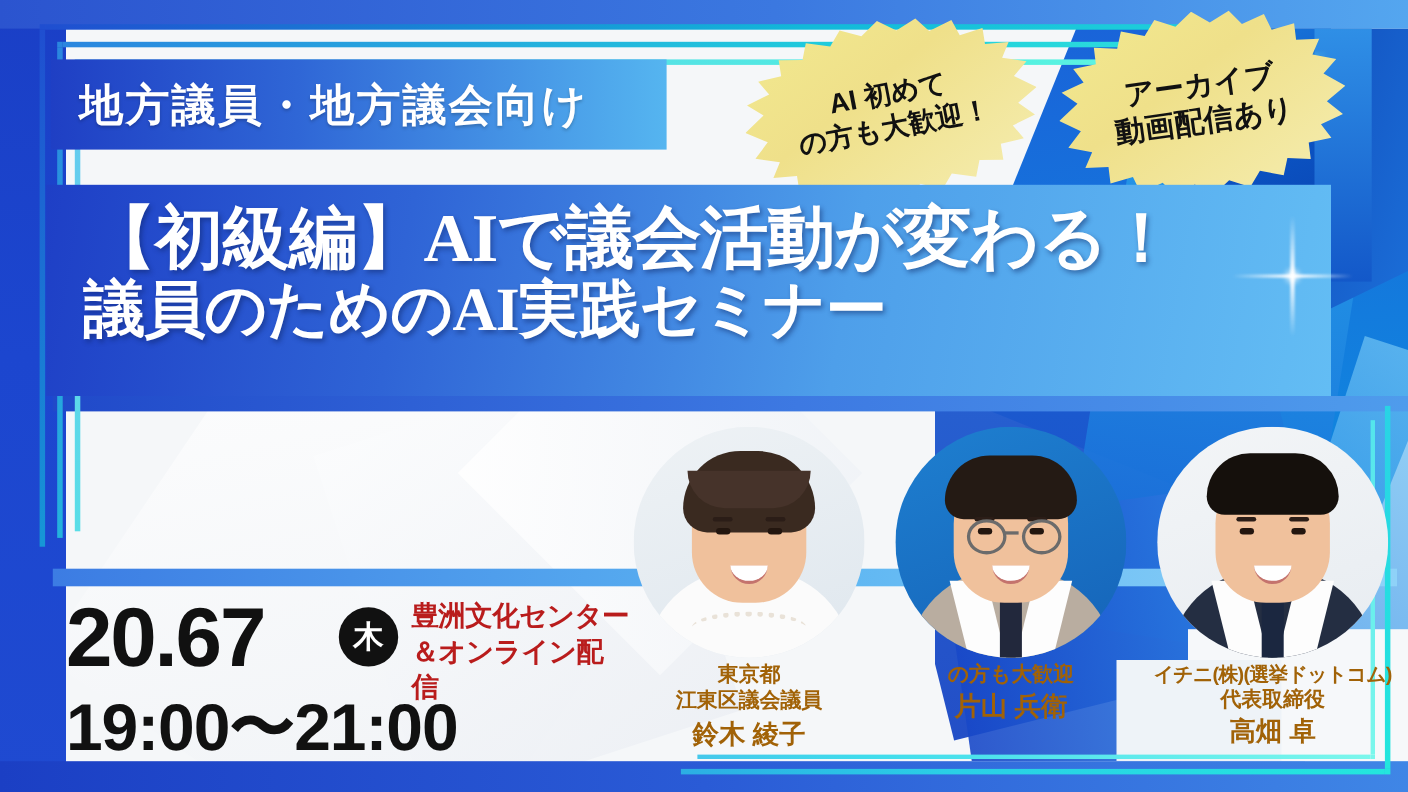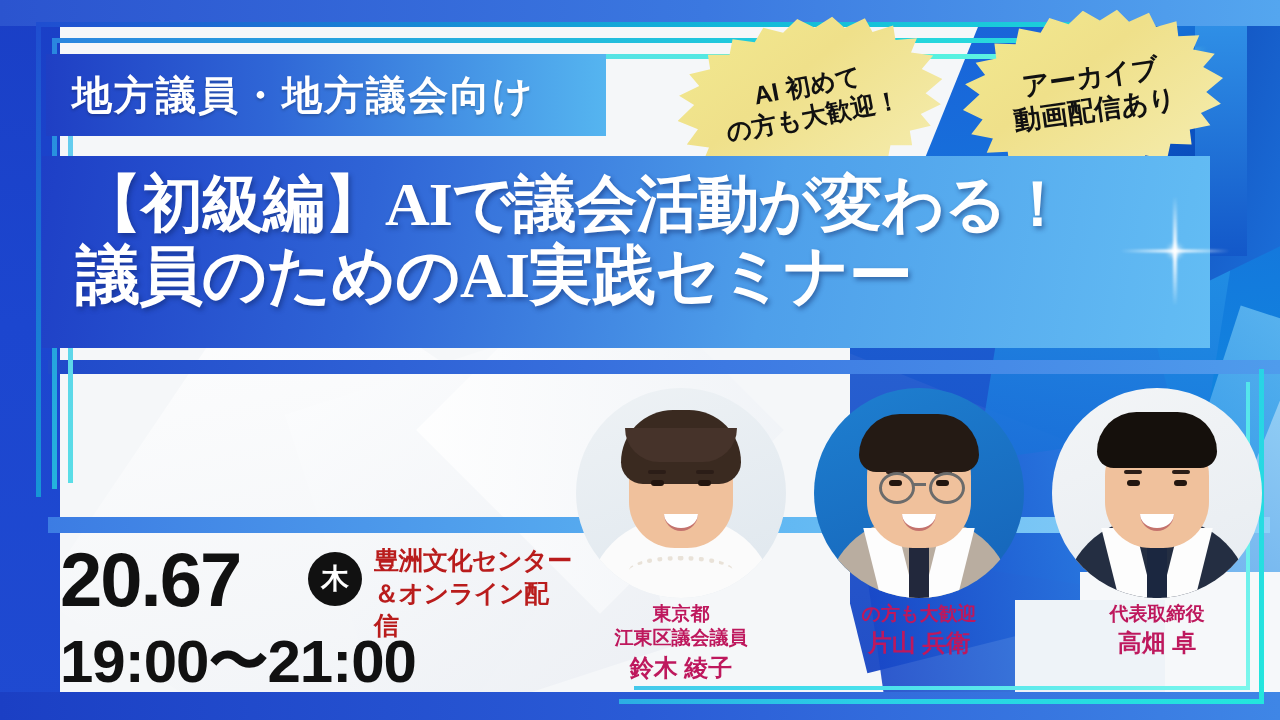--- a/index.html
+++ b/index.html
@@ -66,26 +66,26 @@
 
   
   .kicker{position:absolute;left:46px;top:54px;width:560px;height:82px;
     background:linear-gradient(90deg,#1f3fc4 0%,#2f66d6 40%,#55b5f0 100%);
     display:flex;align-items:center;}
   .kicker span{color:#fff;font-family:"Liberation Serif",serif;font-weight:700;
     font-size:40px;letter-spacing:2px;padding-left:26px;
     text-shadow:0 2px 3px rgba(0,0,0,.22);}
 
   
-  .titlebox{position:absolute;left:42px;top:156px;width:1168px;height:192px;
+  .titlebox{position:absolute;left:42px;top:168px;width:1168px;height:192px;
     background:linear-gradient(100deg,#1e3fc6 0%,#2f64d6 28%,#4e9fea 62%,#63bdf4 100%);}
   .titlebox .t1,.titlebox .t2{color:#fff;font-family:"Liberation Serif",serif;font-weight:700;
     text-shadow:2px 3px 5px rgba(10,30,90,.45);white-space:nowrap;}
   .titlebox .t1{position:absolute;left:38px;top:6px;font-size:62px;letter-spacing:-1px;}
-  .titlebox .t2{position:absolute;left:34px;top:76px;font-size:64px;letter-spacing:-1px;}
+  .titlebox .t2{position:absolute;left:34px;top:76px;font-size:56px;letter-spacing:-1px;}
 
   
   .sparkle{position:absolute;left:1120px;top:196px;width:110px;height:110px;pointer-events:none;}
   .sparkle i{position:absolute;left:50%;top:50%;background:linear-gradient(180deg,rgba(255,255,255,0),#fff,rgba(255,255,255,0));}
   .sparkle i.v{width:4px;height:110px;transform:translate(-50%,-50%);filter:blur(1px);}
   .sparkle i.h{width:110px;height:3px;transform:translate(-50%,-50%);
      background:linear-gradient(90deg,rgba(255,255,255,0),#fff,rgba(255,255,255,0));filter:blur(1px);}
   .sparkle i.c{width:18px;height:18px;border-radius:50%;transform:translate(-50%,-50%);
      background:radial-gradient(circle,#fff 0%,rgba(255,255,255,0) 70%);filter:blur(2px);}
 
@@ -113,21 +113,21 @@
      font-weight:700;font-size:25px;color:#b91c1c;line-height:1.3;white-space:pre-line;letter-spacing:-.5px;}
   .timeline{position:absolute;left:8px;top:82px;font-family:"Liberation Sans",sans-serif;
      font-weight:700;font-size:60px;color:#111;letter-spacing:-1px;}
 
   
   .speakers{position:absolute;left:566px;top:388px;width:706px;height:330px;display:flex;gap:8px;}
   .sp{position:relative;width:232px;}
   .sp .photo{position:absolute;left:50%;top:0;width:210px;height:210px;border-radius:50%;
      transform:translateX(-50%);overflow:hidden;}
   .sp .cap{position:absolute;left:0;top:214px;width:100%;text-align:center;
-     font-family:"Liberation Sans",sans-serif;font-weight:700;color:#be185d;}
+     font-family:"Liberation Sans",sans-serif;font-weight:700;color:#a16207;}
   .cap .l1,.cap .l2{font-size:19px;line-height:1.28;}
   .cap .l3{font-size:24px;line-height:1.35;margin-top:1px;}
   .cap .l1.small{font-size:18px;letter-spacing:-.6px;}
 
   
   .ph{position:absolute;inset:0;}
   .ph .bgc{position:absolute;inset:0;}
   .ph .neck{position:absolute;left:50%;top:116px;width:54px;height:54px;transform:translateX(-50%);background:#e8b896;}
   .ph .body{position:absolute;left:50%;bottom:-6px;width:188px;height:86px;transform:translateX(-50%);border-radius:86px 86px 0 0;}
   .ph .collarL,.ph .collarR{position:absolute;bottom:0;width:34px;height:70px;background:#fdfdfd;}
@@ -290,19 +290,20 @@
           <div class="face"></div>
           <div class="hair" style="height:56px;top:24px;background:#15100c;"></div>
           <div class="browL"></div>
             <div class="browR"></div>
           <div class="eyeL"></div>
             <div class="eyeR"></div>
           <div class="mouth"></div>
         </div>
       </div>
       <div class="cap">
+        <div class="l1 small">イチニ(株)(選挙ドットコム)</div>
         <div class="l2">代表取締役</div>
         <div class="l3">高畑 卓</div>
       </div>
     </div>
 
   </div>
 </div>
 
 </body></html>

